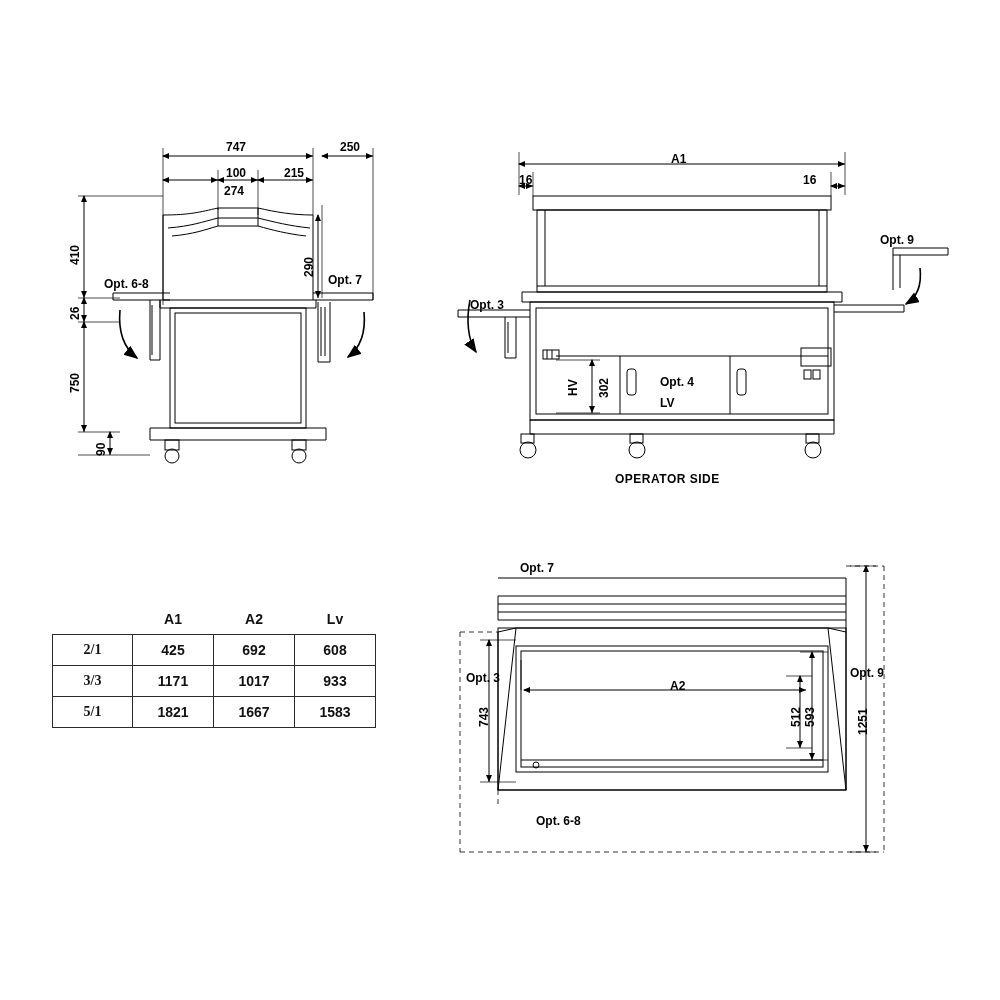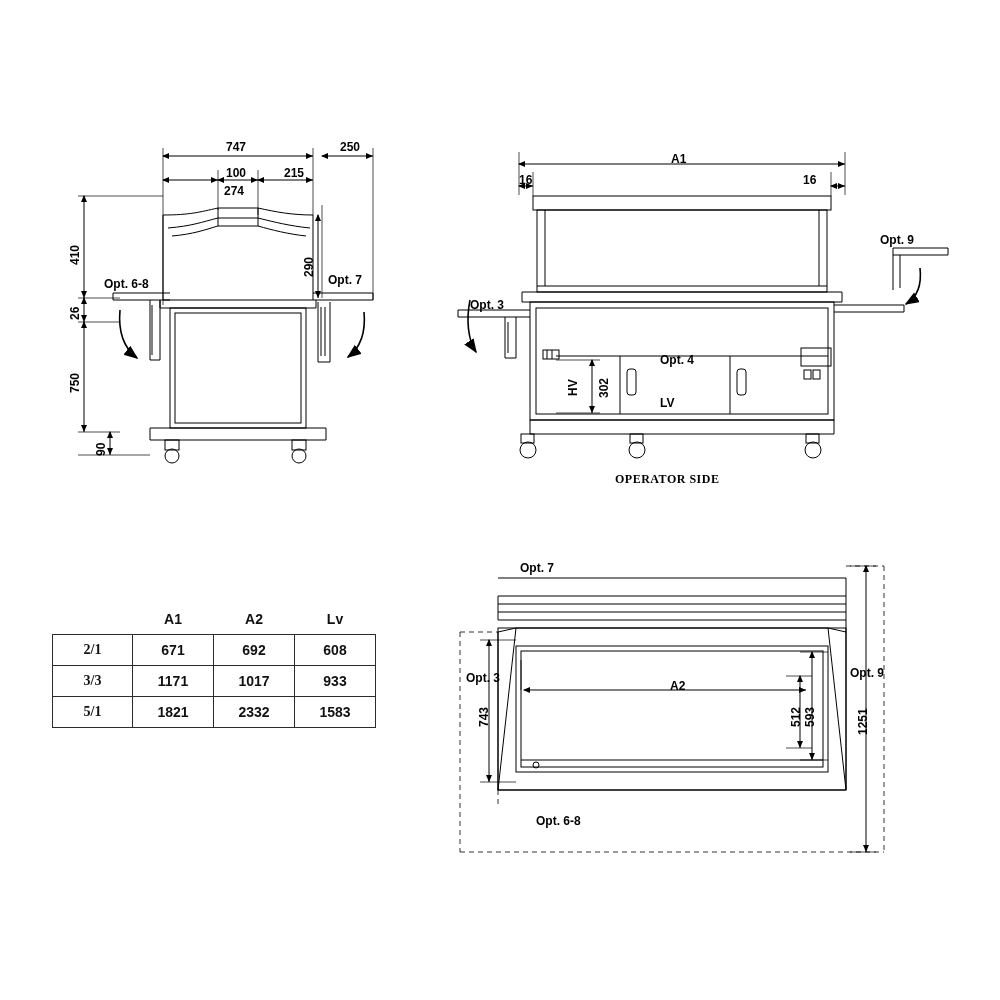--- a/index.html
+++ b/index.html
@@ -308,26 +308,26 @@
 <div class="lbl bold" style="left:104px; top:277px;">Opt. 6-8</div>
 <div class="lbl bold" style="left:328px; top:273px;">Opt. 7</div>
 
 <div class="lbl bold" style="left:671px; top:152px;">A1</div>
 <div class="lbl bold" style="left:519px; top:173px;">16</div>
 <div class="lbl bold" style="left:803px; top:173px;">16</div>
 <div class="lbl bold rot" style="left:597px; top:398px;">302</div>
 
 <div class="lbl bold rot" style="left:566px; top:396px;">HV</div>
 <div class="lbl bold" style="left:660px; top:396px;">LV</div>
-<div class="lbl bold" style="left:660px; top:353px;">Opt. 4</div>
+<div class="lbl bold" style="left:660px; top:375px;">Opt. 4</div>
 
 <div class="lbl bold" style="left:470px; top:298px;">Opt. 3</div>
 <div class="lbl bold" style="left:880px; top:233px;">Opt. 9</div>
 
-<div class="lbl bold" style="left:615px; top:472px; letter-spacing:0.5px;font-family:Liberation Serif, serif;">OPERATOR SIDE</div>
+<div class="lbl bold" style="left:615px; top:472px; letter-spacing:0.5px;">OPERATOR SIDE</div>
 
 <div class="lbl bold" style="left:520px; top:561px;">Opt. 7</div>
 <div class="lbl bold" style="left:466px; top:671px;">Opt. 3</div>
 <div class="lbl bold" style="left:850px; top:666px;">Opt. 9</div>
 <div class="lbl bold" style="left:536px; top:814px;">Opt. 6-8</div>
 
 <div class="lbl bold" style="left:670px; top:679px;">A2</div>
 <div class="lbl bold rot" style="left:477px; top:727px;">743</div>
 <div class="lbl bold rot" style="left:789px; top:727px;">512</div>
 <div class="lbl bold rot" style="left:803px; top:727px;">593</div>
@@ -338,32 +338,32 @@
     <tr>
       <th class="corner"></th>
       <th>A1</th>
       <th>A2</th>
       <th>Lv</th>
     </tr>
   </thead>
   <tbody>
     <tr>
       <td class="rowhead">2/1</td>
-      <td>671</td>
+      <td>425</td>
       <td>692</td>
       <td>608</td>
     </tr>
     <tr>
       <td class="rowhead">3/3</td>
       <td>1171</td>
       <td>1017</td>
       <td>933</td>
     </tr>
     <tr>
       <td class="rowhead">5/1</td>
       <td>1821</td>
-      <td>2332</td>
+      <td>1667</td>
       <td>1583</td>
     </tr>
   </tbody>
 </table>
 
 </div>
 
 </body></html>

